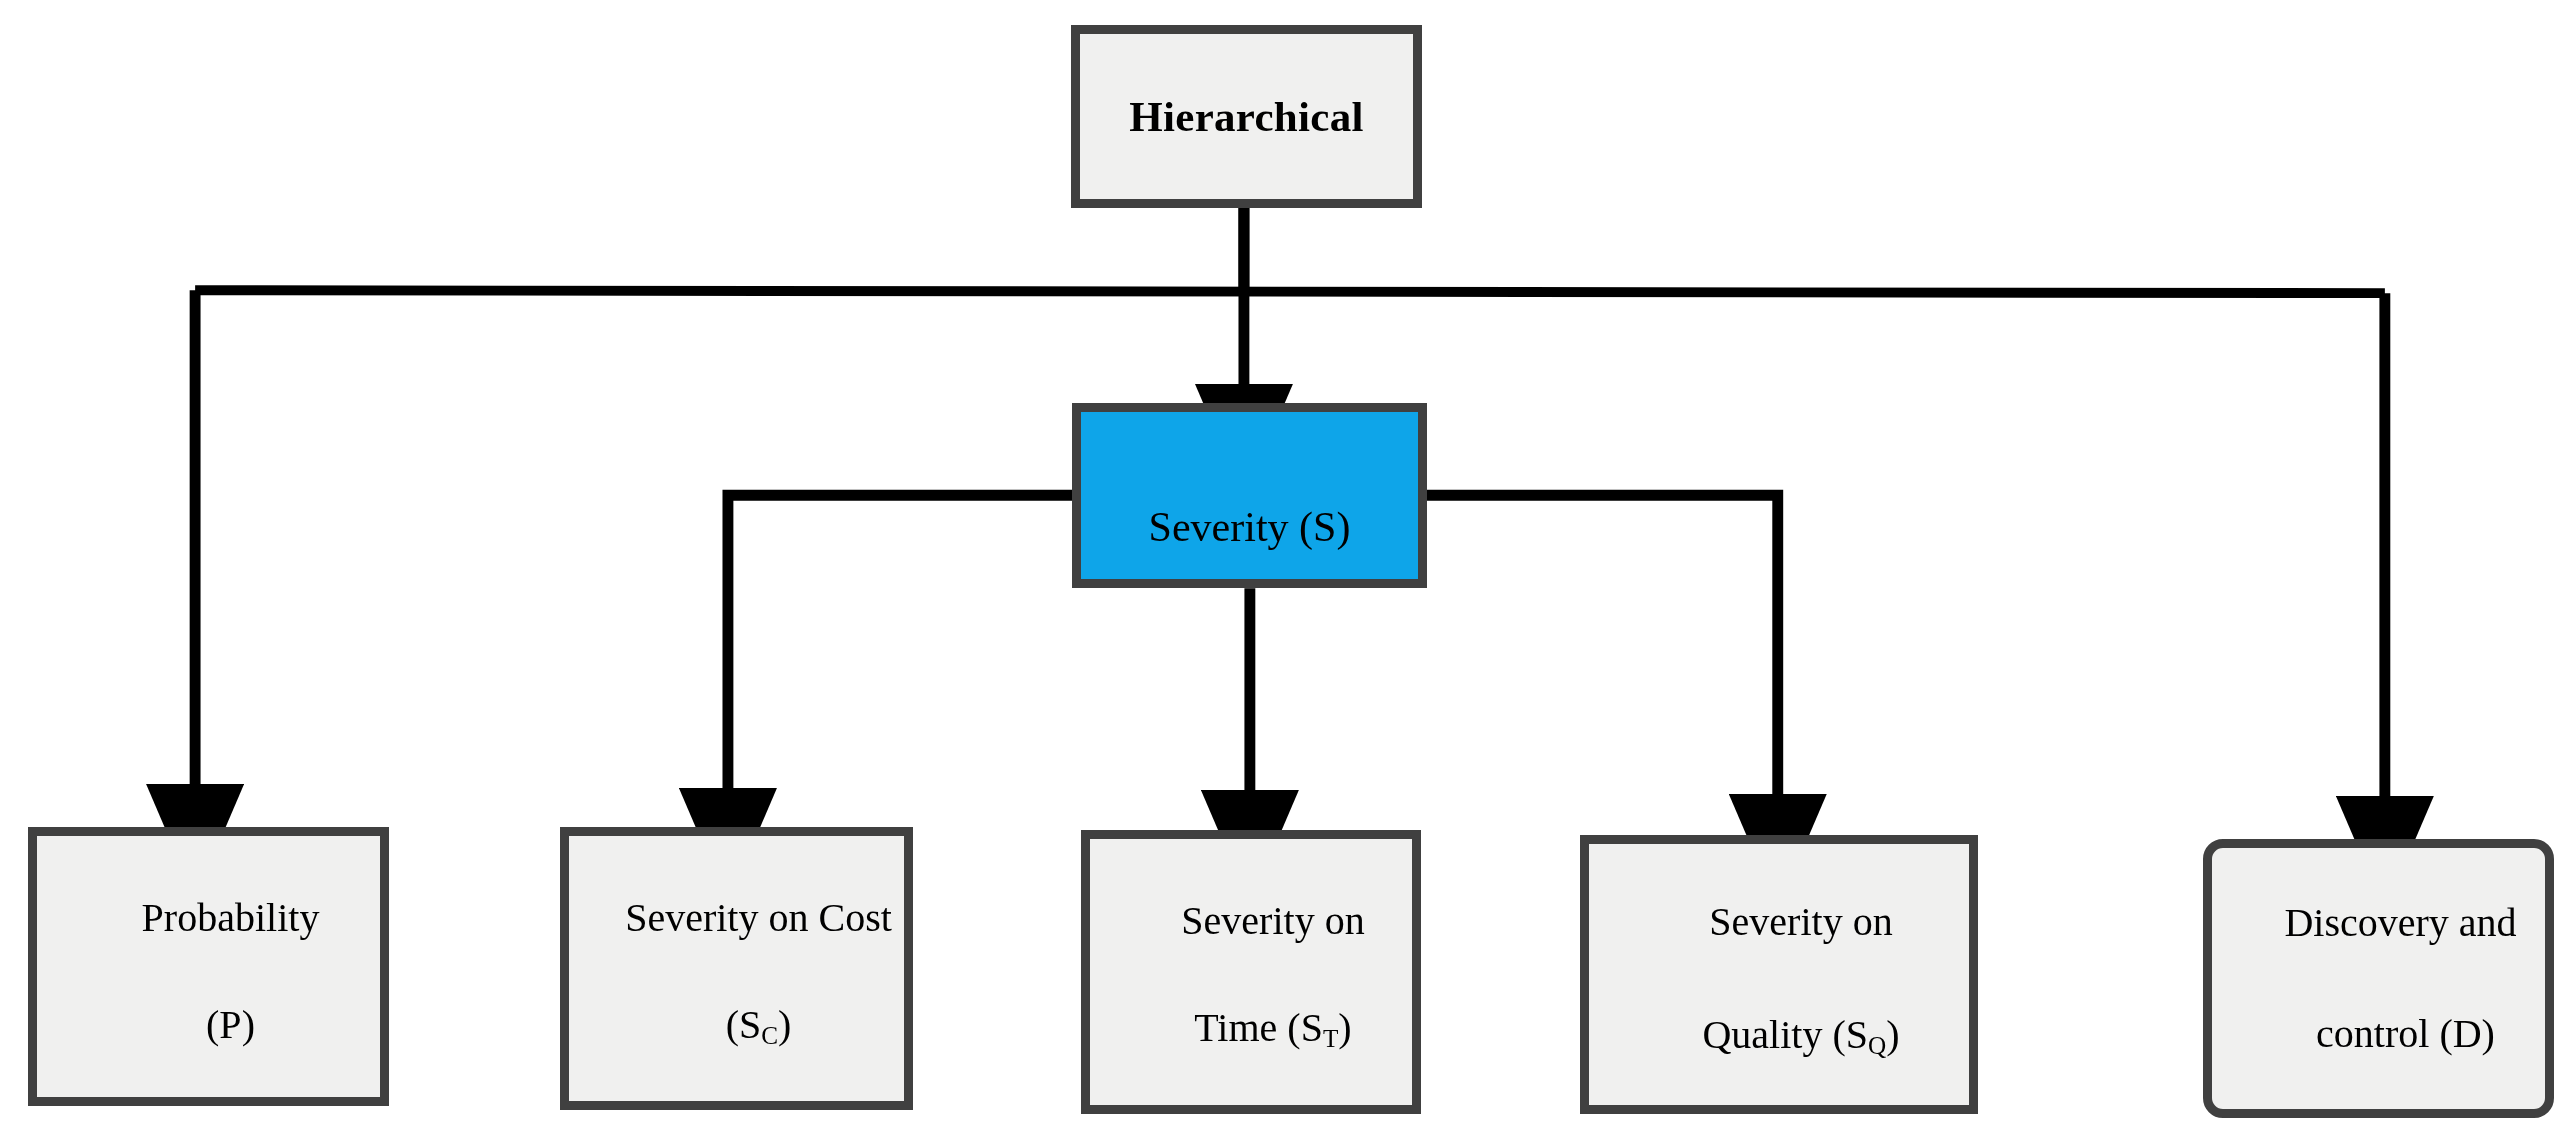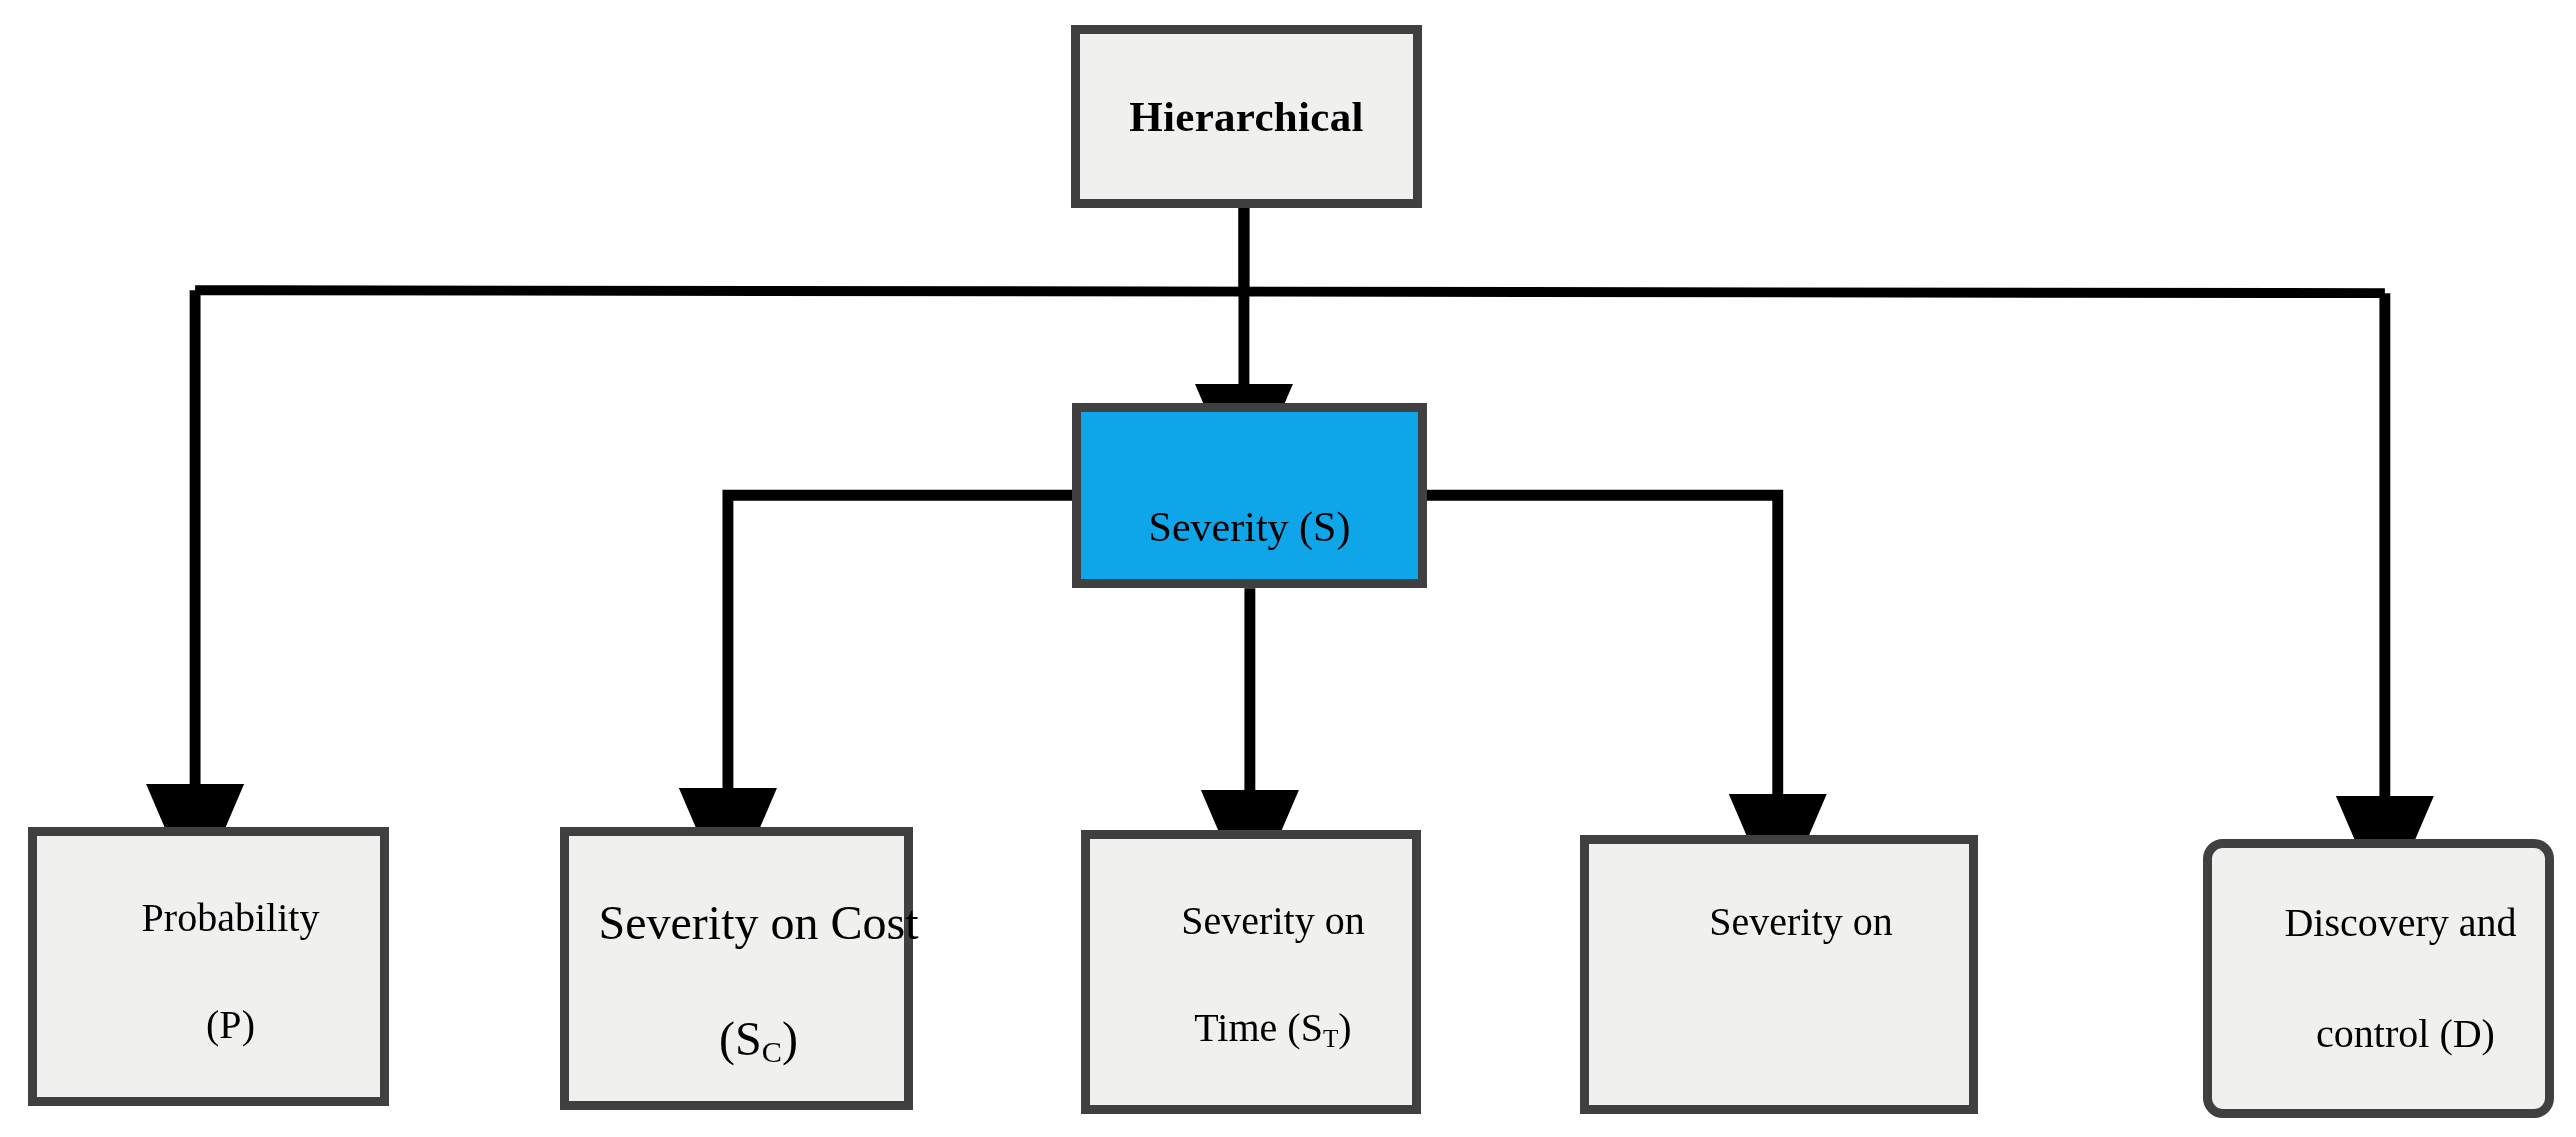--- a/index.html
+++ b/index.html
@@ -85,21 +85,21 @@
   }
   .leaf .line-2 {
     margin-top: 61px;
   }
   #node-probability   { left: 28px;   top: 827px; width: 361px; height: 279px; }
   #node-severity-cost { left: 560px;  top: 827px; width: 353px; height: 283px; }
   #node-severity-time { left: 1081px; top: 830px; width: 340px; height: 284px; }
   #node-severity-qual { left: 1580px; top: 835px; width: 398px; height: 279px; }
   #node-discovery     { left: 2203px; top: 839px; width: 351px; height: 279px; border-radius: 20px; }
 
-  #node-severity-cost .node-line { font-size: 48px; }
+  #node-severity-cost .node-line { font-size: 40px; }
   #node-severity-qual .line-1 { margin-top: 55px; }
   #node-severity-qual .line-2 { margin-top: 67px; }
   #node-discovery .line-1 { margin-top: 52px; }
   #node-discovery .line-2 { margin-top: 65px; margin-left: 10px; }
 
   sub {
     font-size: 0.63em;
     vertical-align: baseline;
     position: relative;
     top: 0.22em;
@@ -152,20 +152,21 @@
     <span class="node-line line-2"><span>(S</span><sub>C</sub><span>)</span></span>
   </div>
 
   <div class="node filled leaf" id="node-severity-time">
     <span class="node-line line-1">Severity on</span>
     <span class="node-line line-2"><span>Time (S</span><sub>T</sub><span>)</span></span>
   </div>
 
   <div class="node filled leaf" id="node-severity-qual">
     <span class="node-line line-1">Severity on</span>
+    <span class="node-line line-2"><span>Quality (S</span><sub>Q</sub><span>)</span></span>
   </div>
 
   <div class="node filled leaf" id="node-discovery">
     <span class="node-line line-1">Discovery and</span>
     <span class="node-line line-2"><span>control (D</span><sub></sub><span>)</span></span>
   </div>
 
 </div>
 
 

